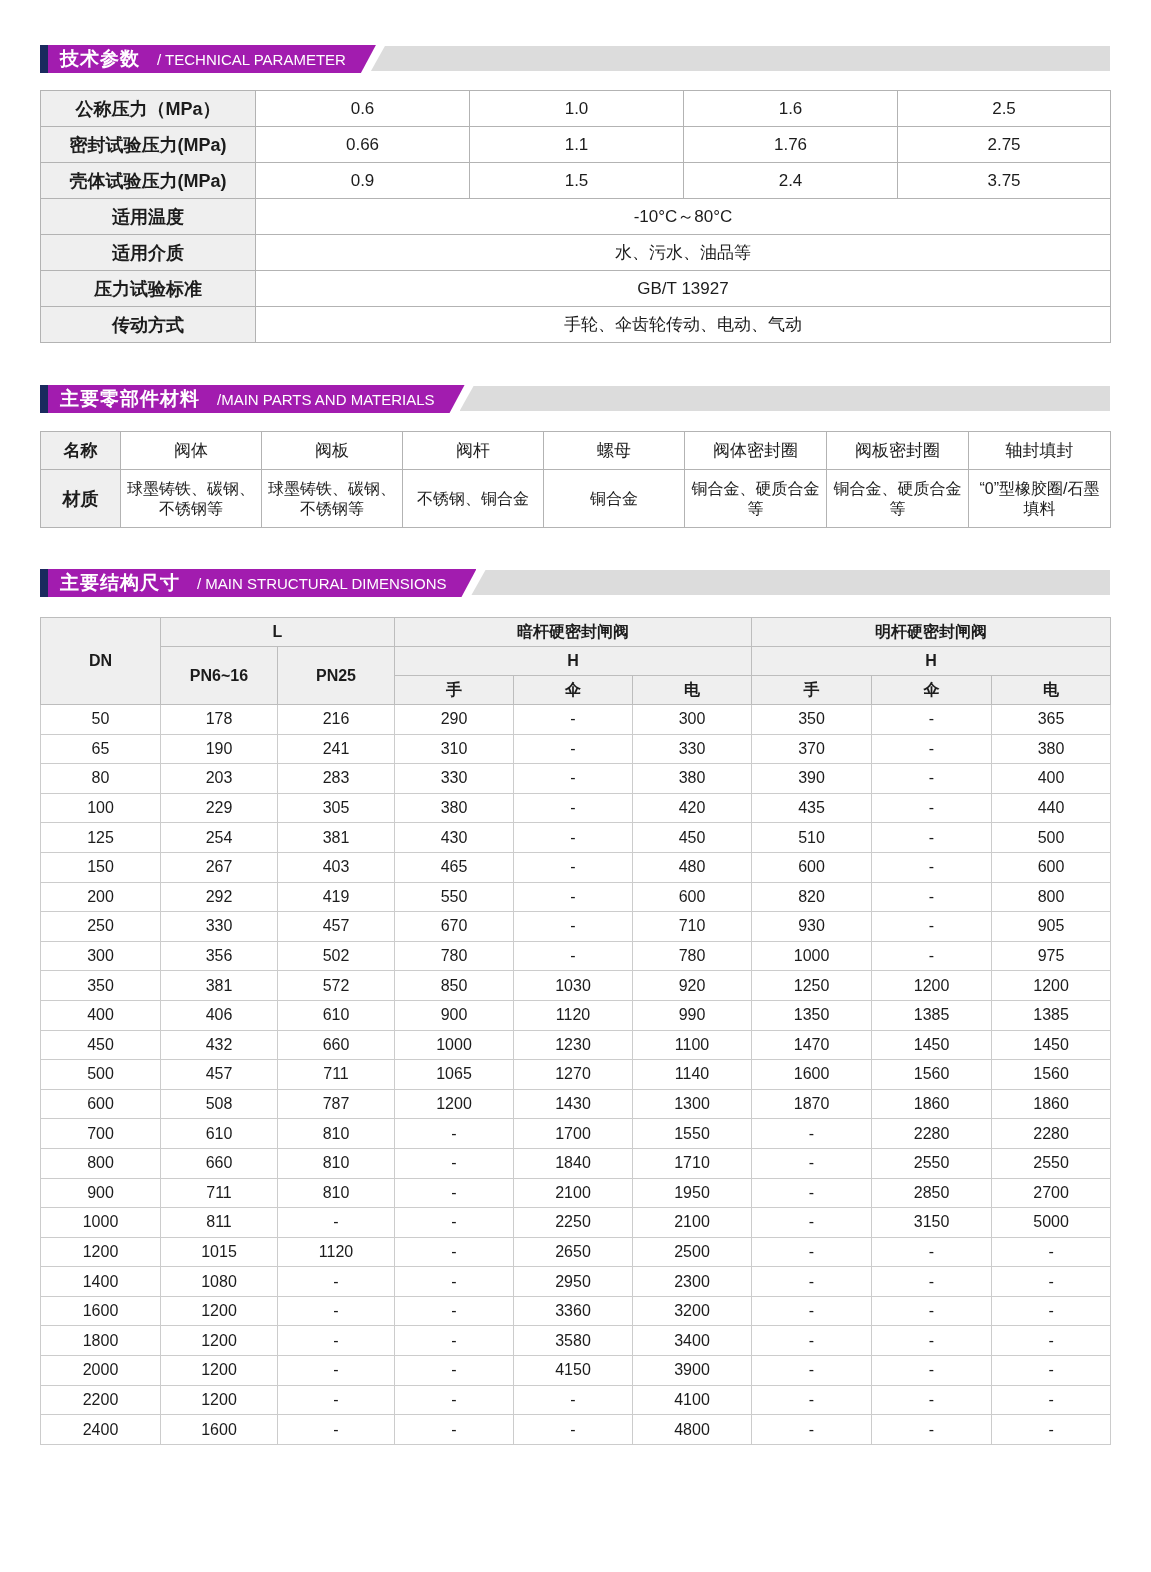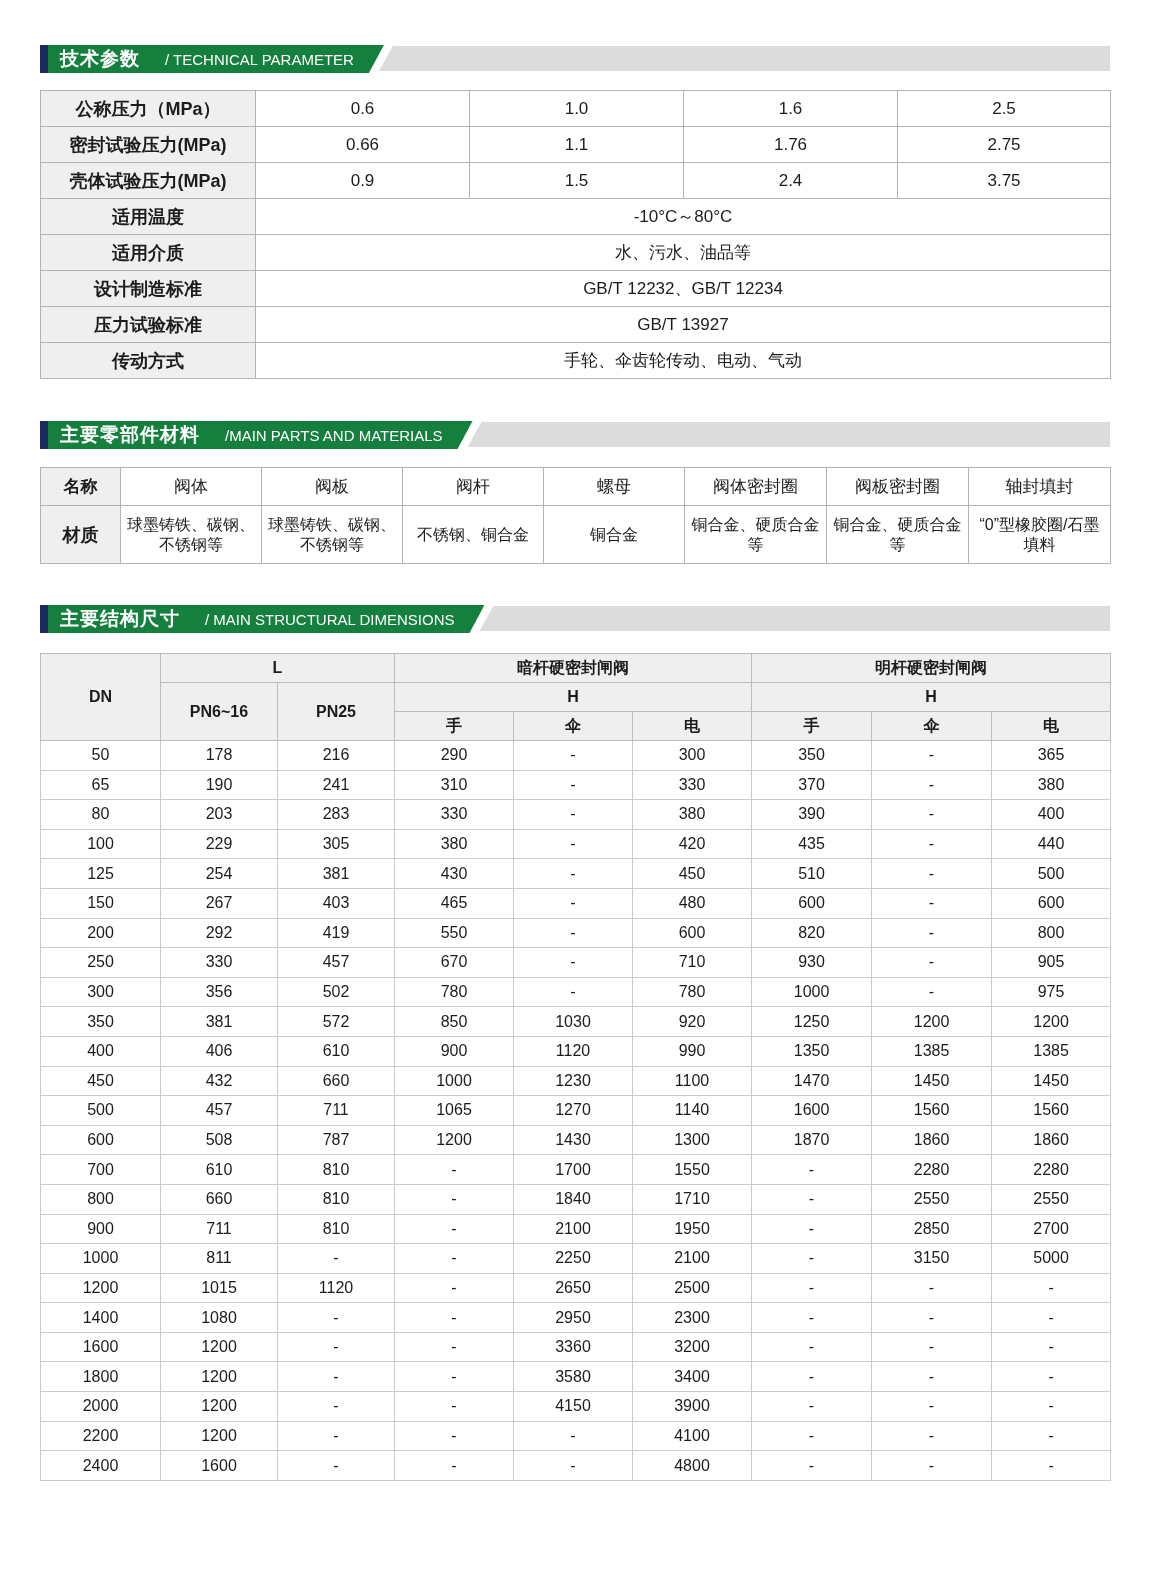--- a/index.html
+++ b/index.html
@@ -9,28 +9,28 @@
     font-family:"Liberation Sans","DejaVu Sans",sans-serif;
     color:#1c1c1c;
     position:relative;
   }
   .content { padding:45px 41px 0 40px; }
 
   
   .banner { display:flex; align-items:stretch; height:28px; }
   .banner-accent { width:8px; background:#1b2a5e; flex:0 0 auto; }
   .banner-blue {
-    background:#15803d; color:#ffffff;
+    background:#a21caf; color:#ffffff;
     display:flex; align-items:center;
     padding:0 30px 0 12px;
     clip-path:polygon(0 0,100% 0,calc(100% - 15px) 100%,0 100%);
     white-space:nowrap; flex:0 0 auto;
   }
   .banner-blue .cn { font-size:19px; font-weight:bold; letter-spacing:1px; }
-  .banner-blue .en { font-size:15px; margin-left:25px; }
+  .banner-blue .en { font-size:15px; margin-left:17px; }
   .banner-tail {
     flex:1 1 auto; background:#dcdcdc; height:25px; margin-top:1px;
     margin-left:-5px;
     clip-path:polygon(14px 0,100% 0,100% 100%,0 100%);
   }
 
   
   table { border-collapse:collapse; table-layout:fixed; width:1070px; }
   th, td { border:1px solid #b3b3b3; text-align:center; vertical-align:middle; }
   th { background:#efefef; font-weight:bold; }
@@ -100,24 +100,20 @@
             <td>2.4</td>
             <td>3.75</td>
           </tr>
           <tr>
             <th>适用温度</th>
             <td colspan="4">-10°C～80°C</td>
           </tr>
           <tr>
             <th>适用介质</th>
             <td colspan="4">水、污水、油品等</td>
-          </tr>
-          <tr>
-            <th>设计制造标准</th>
-            <td colspan="4">GB/T 12232、GB/T 12234</td>
           </tr>
           <tr>
             <th>压力试验标准</th>
             <td colspan="4">GB/T 13927</td>
           </tr>
           <tr>
             <th>传动方式</th>
             <td colspan="4">手轮、伞齿轮传动、电动、气动</td>
           </tr>
         </tbody>

